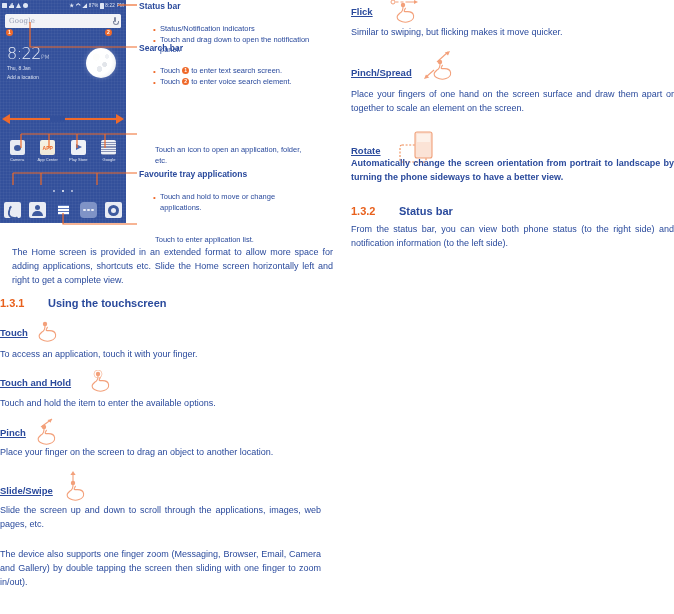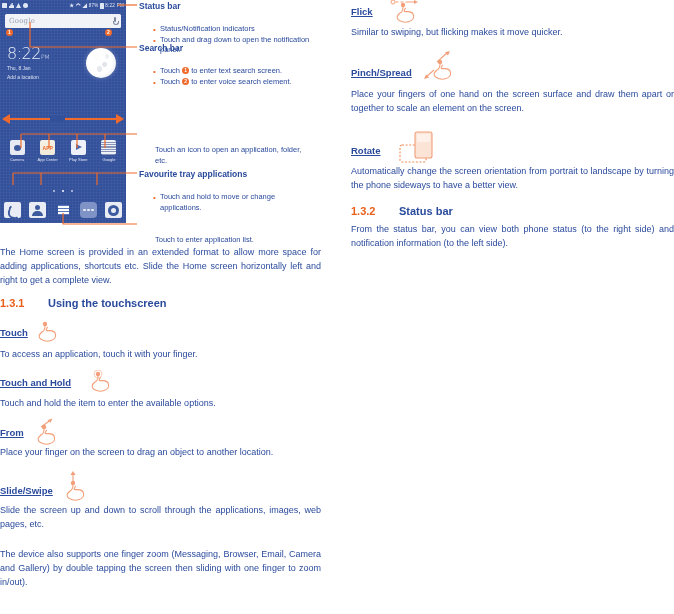--- a/index.html
+++ b/index.html
@@ -534,42 +534,42 @@
       <h4>Favourite tray applications</h4>
       <ul>
         <li>Touch and hold to move or change applications.</li>
       </ul>
     </div>
 
     <div class="anno" style="left:139px; top:219px; width:185px;">
       <p>Touch to enter application list.</p>
     </div>
 
-    <div class="body-text" style="top:246px;">The Home screen is provided in an extended format to allow more space for adding applications, shortcuts etc. Slide the Home screen horizontally left and right to get a complete view.</div>
+    <div class="body-text" style="top:246px;padding-left:12px;">The Home screen is provided in an extended format to allow more space for adding applications, shortcuts etc. Slide the Home screen horizontally left and right to get a complete view.</div>
 
     <div class="sec-head" style="top:297px;">
       <span class="num">1.3.1</span><span>Using the touchscreen</span>
     </div>
 
     <div class="gesture-head" style="top:327px; left:0;">Touch</div>
     <svg class="gesture-ico" style="left:36px; top:320px;" width="28" height="26" viewBox="0 0 28 26">
       <circle cx="9" cy="4" r="2.2" fill="#f3a07a"></circle>
       <path d="M9 6 C9 9 8 11 6 12 L4 14 C2.5 15.6 3 18.4 5.4 19.6 C8 21 12 21.6 15 20.6 C18 19.6 20 17 19.6 14.6 C19.2 12 16.6 10.6 13.6 10.6 L11 10.6 C10.2 10.6 10 10 10.4 9.2 L11.4 7.2" fill="none" stroke="#f3a07a" stroke-width="1.1" stroke-linejoin="round" stroke-linecap="round"></path>
     </svg>
     <div class="body-text" style="top:348px;">To access an application, touch it with your finger.</div>
 
     <div class="gesture-head" style="top:377px; left:0;">Touch and Hold</div>
     <svg class="gesture-ico" style="left:89px; top:370px;" width="28" height="26" viewBox="0 0 28 26">
       <circle cx="9" cy="4" r="2.2" fill="#f3a07a"></circle>
       <path d="M9 6 C9 9 8 11 6 12 L4 14 C2.5 15.6 3 18.4 5.4 19.6 C8 21 12 21.6 15 20.6 C18 19.6 20 17 19.6 14.6 C19.2 12 16.6 10.6 13.6 10.6 L11 10.6 C10.2 10.6 10 10 10.4 9.2 L11.4 7.2" fill="none" stroke="#f3a07a" stroke-width="1.1" stroke-linejoin="round" stroke-linecap="round"></path>
       <circle cx="9" cy="4" r="4" fill="none" stroke="#f7c0a4" stroke-width=".8"></circle>
     </svg>
     <div class="body-text" style="top:397px;">Touch and hold the item to enter the available options.</div>
 
-    <div class="gesture-head" style="top:427px; left:0;">From</div>
+    <div class="gesture-head" style="top:427px; left:0;">Pinch</div>
     <svg class="gesture-ico" style="left:33px; top:418px;" width="32" height="30" viewBox="0 0 32 30">
       <circle cx="11" cy="9" r="2.2" fill="#f3a07a"></circle>
       <path d="M11 11 C11 14 10 16 8 17 L6 19 C4.5 20.6 5 23.4 7.4 24.6 C10 26 14 26.6 17 25.6 C20 24.6 22 22 21.6 19.6 C21.2 17 18.6 15.6 15.6 15.6 L13 15.6 C12.2 15.6 12 15 12.4 14.2 L13.4 12.2" fill="none" stroke="#f3a07a" stroke-width="1.1" stroke-linejoin="round" stroke-linecap="round"></path>
       <path d="M8 9 L19 1" stroke="#f3a07a" stroke-width="1.1" fill="none"></path>
       <path d="M19 1 L14.5 2 L17.5 4.8 Z" fill="#f3a07a"></path>
     </svg>
     <div class="body-text" style="top:446px;">Place your finger on the screen to drag an object to another location.</div>
 
     <div class="gesture-head" style="top:485px; left:0;">Slide/Swipe</div>
     <svg class="gesture-ico" style="left:62px; top:470px;" width="32" height="34" viewBox="0 0 32 34">
@@ -606,21 +606,21 @@
       <path d="M1 29 L6.2 27.6 L3 24.6 Z" fill="#f3a07a"></path>
     </svg>
     <div class="body-text" style="top:88px; width:323px;">Place your fingers of one hand on the screen surface and draw them apart or together to scale an element on the screen.</div>
 
     <div class="gesture-head" style="top:145px; left:0;">Rotate</div>
     <svg class="gesture-ico" style="left:46px; top:128px;" width="44" height="38" viewBox="0 0 44 38">
       <rect x="3" y="17" width="26" height="17" rx="2" fill="none" stroke="#ef8b55" stroke-width="1.1" stroke-dasharray="2 1.6"></rect>
       <rect x="18" y="4" width="17" height="26" rx="2" fill="#fbe3d6" stroke="#f0a079" stroke-width="1.1"></rect>
       <path d="M20 6 h13 v8 h-13 z" fill="#fdf1e9"></path>
     </svg>
-    <div class="body-text" style="top:165px; width:323px;">Automatically change the screen orientation from portrait to landscape by turning the phone sideways to have a better view.</div>
+    <div class="body-text" style="top:157px; width:323px;font-weight:bold;">Automatically change the screen orientation from portrait to landscape by turning the phone sideways to have a better view.</div>
 
     <div class="sec-head" style="top:205px; width:323px;">
       <span class="num">1.3.2</span><span>Status bar</span>
     </div>
     <div class="body-text" style="top:223px; width:323px;">From the status bar, you can view both phone status (to the right side) and notification information (to the left side).</div>
 
   </div>
 
 </div>
 

